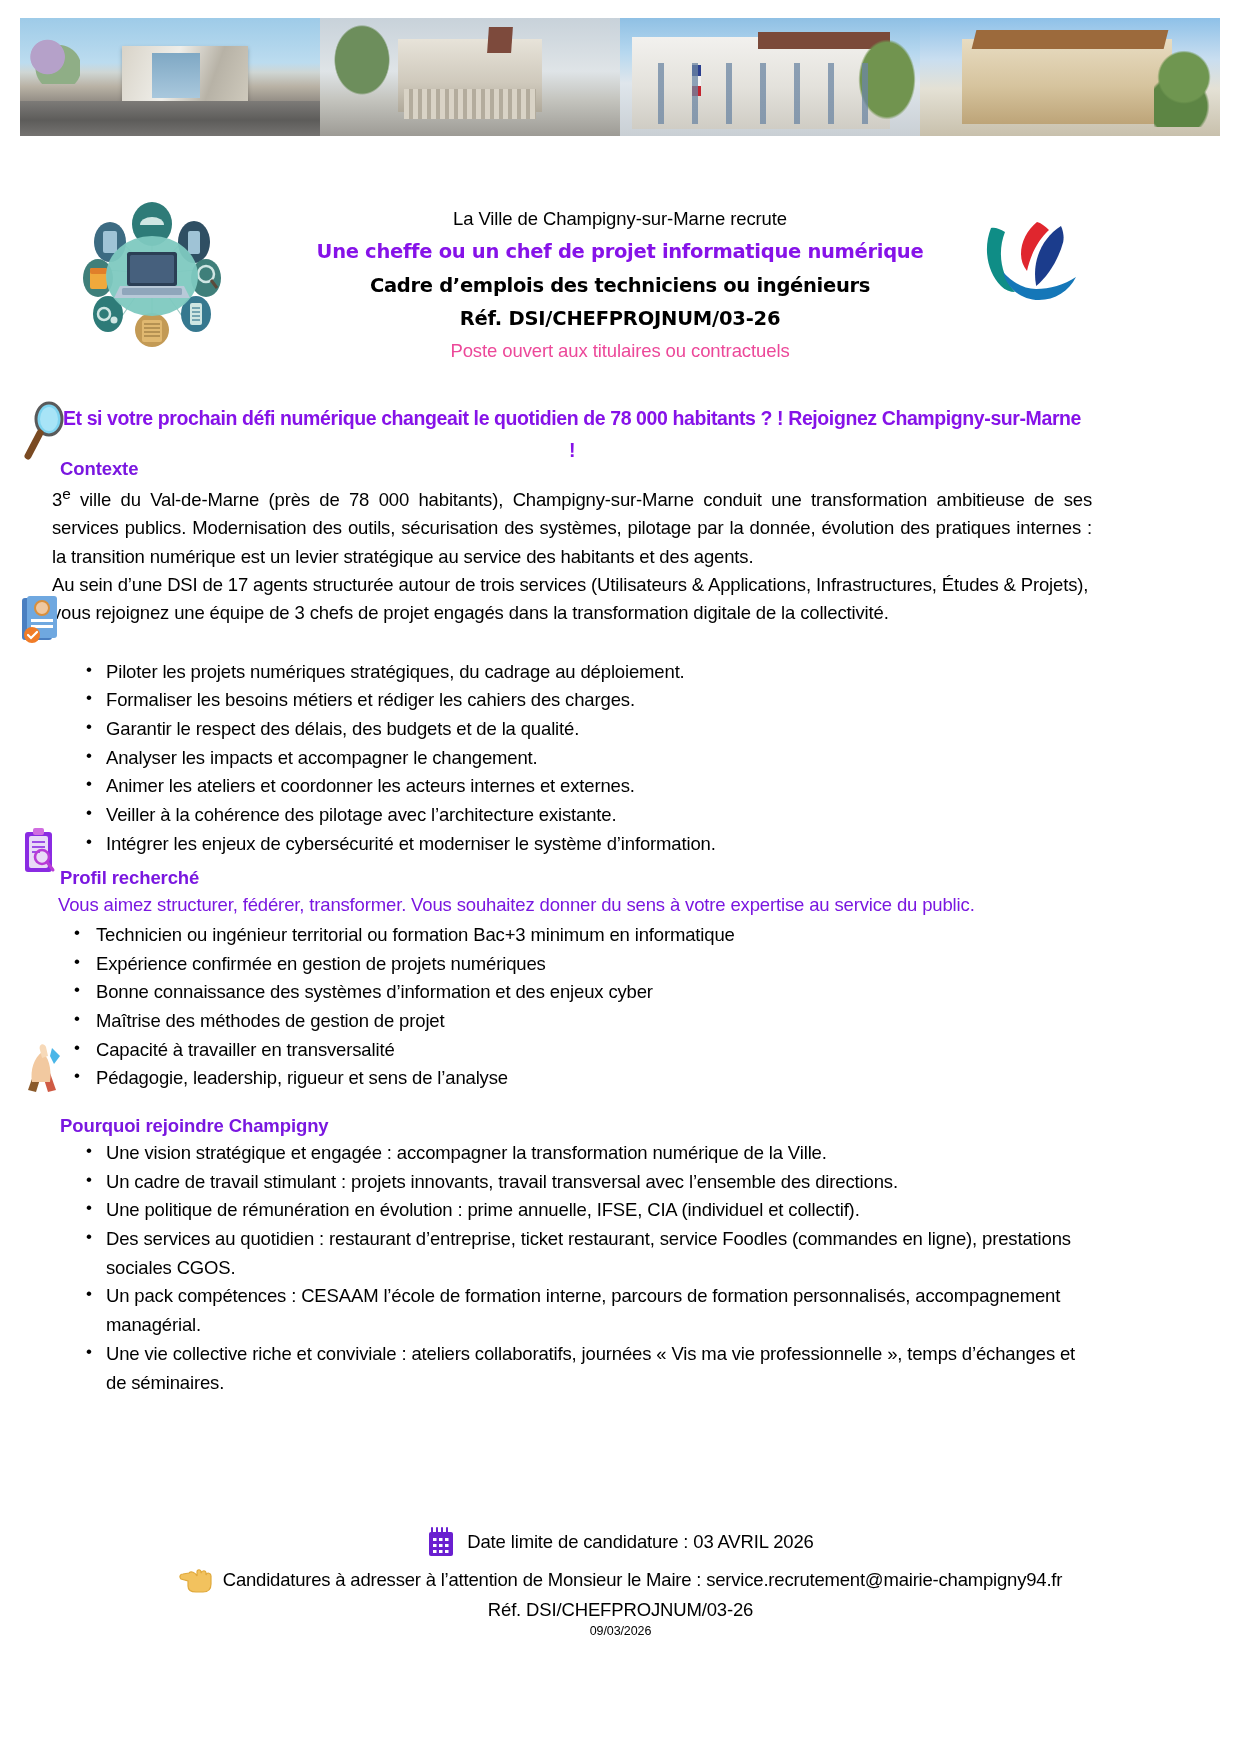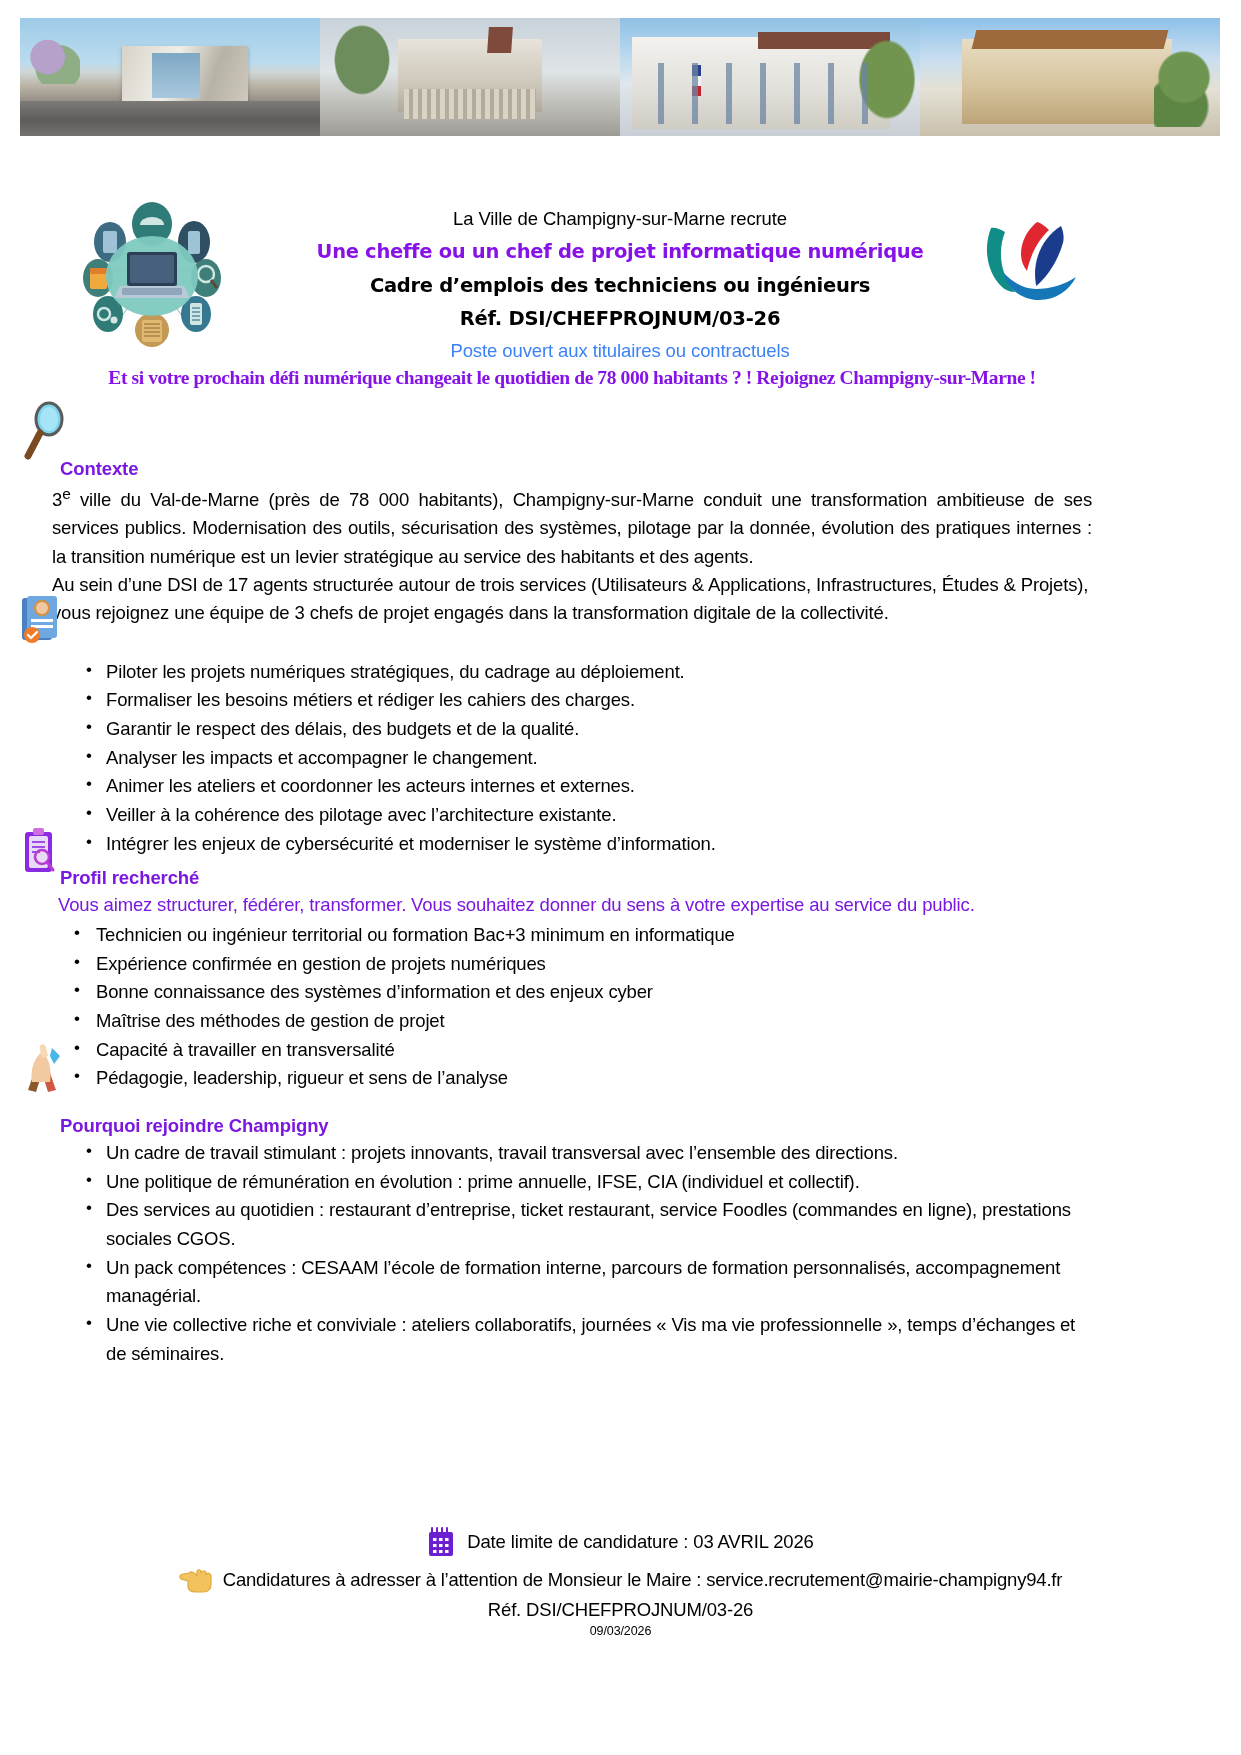--- a/index.html
+++ b/index.html
@@ -115,30 +115,30 @@
     font-size: 19.5px; line-height: 1.5; color: #000;
     font-family: "DejaVu Sans", sans-serif; font-weight: 700;
     letter-spacing: -0.3px; margin-top: 4px;
   }
   .line-ref {
     font-size: 19.5px; line-height: 1.5; color: #000;
     font-family: "DejaVu Sans", sans-serif; font-weight: 700;
     letter-spacing: -0.2px; margin-top: 4px;
   }
   .line-ouvert {
-    font-size: 18.5px; line-height: 1.32; color: #3b82f6;
+    font-size: 18.5px; line-height: 1.32; color: #ec4899;
     margin-top: 6px; letter-spacing: -0.1px;
   }
 
   
   .tagline {
-    position: absolute; left: 62px; top: 362px; width: 1020px;
+    position: absolute; left: 62px; top: 403px; width: 1020px;
     text-align: center;
     color: #8612e8;
-    font-family: Liberation Serif, serif; font-weight: 700;
+    font-family: Liberation Sans, sans-serif; font-weight: 700;
     font-size: 19.5px; line-height: 1.62;
     letter-spacing: -0.4px;
   }
 
   
   .content {
     position: absolute; left: 52px; top: 458px; width: 1040px;
   }
   .sec-heading {
     color: #7a17e0;
@@ -343,20 +343,21 @@
     <li>Bonne connaissance des systèmes d’information et des enjeux cyber</li>
     <li>Maîtrise des méthodes de gestion de projet</li>
     <li>Capacité à travailler en transversalité</li>
     <li>Pédagogie, leadership, rigueur et sens de l’analyse</li>
   </ul>
 
   <div class="gap-md"></div>
 
   <div class="sec-heading indent">Pourquoi rejoindre Champigny</div>
   <ul class="bullets">
+    <li>Une vision stratégique et engagée : accompagner la transformation numérique de la Ville.</li>
     <li>Un cadre de travail stimulant : projets innovants, travail transversal avec l’ensemble des directions.</li>
     <li>Une politique de rémunération en évolution : prime annuelle, IFSE, CIA (individuel et collectif).</li>
     <li>Des services au quotidien : restaurant d’entreprise, ticket restaurant, service Foodles (commandes en ligne), prestations sociales CGOS.</li>
     <li>Un pack compétences : CESAAM l’école de formation interne, parcours de formation personnalisés, accompagnement managérial.</li>
     <li>Une vie collective riche et conviviale : ateliers collaboratifs, journées « Vis ma vie professionnelle », temps d’échanges et de séminaires.</li>
   </ul>
 </div>
 
 <svg class="side-icon ic-badge" viewBox="0 0 42 50">
   <rect x="4" y="4" width="30" height="42" rx="3" fill="#4a7fc1"></rect>

